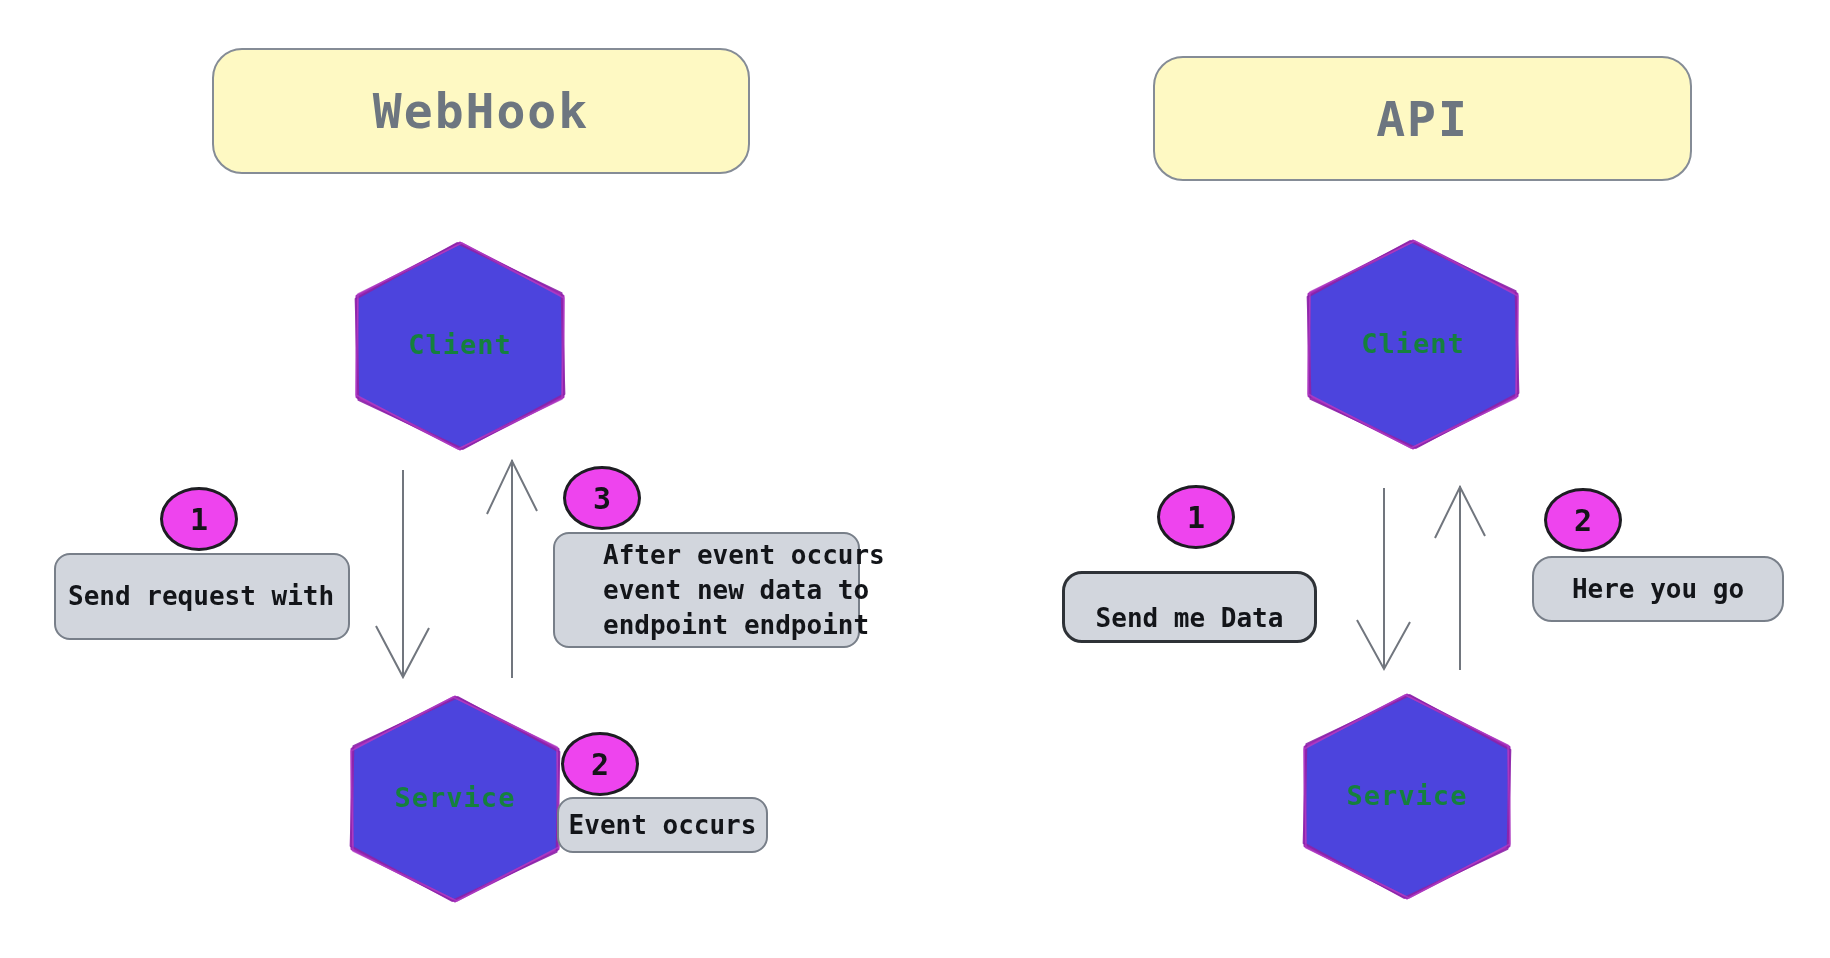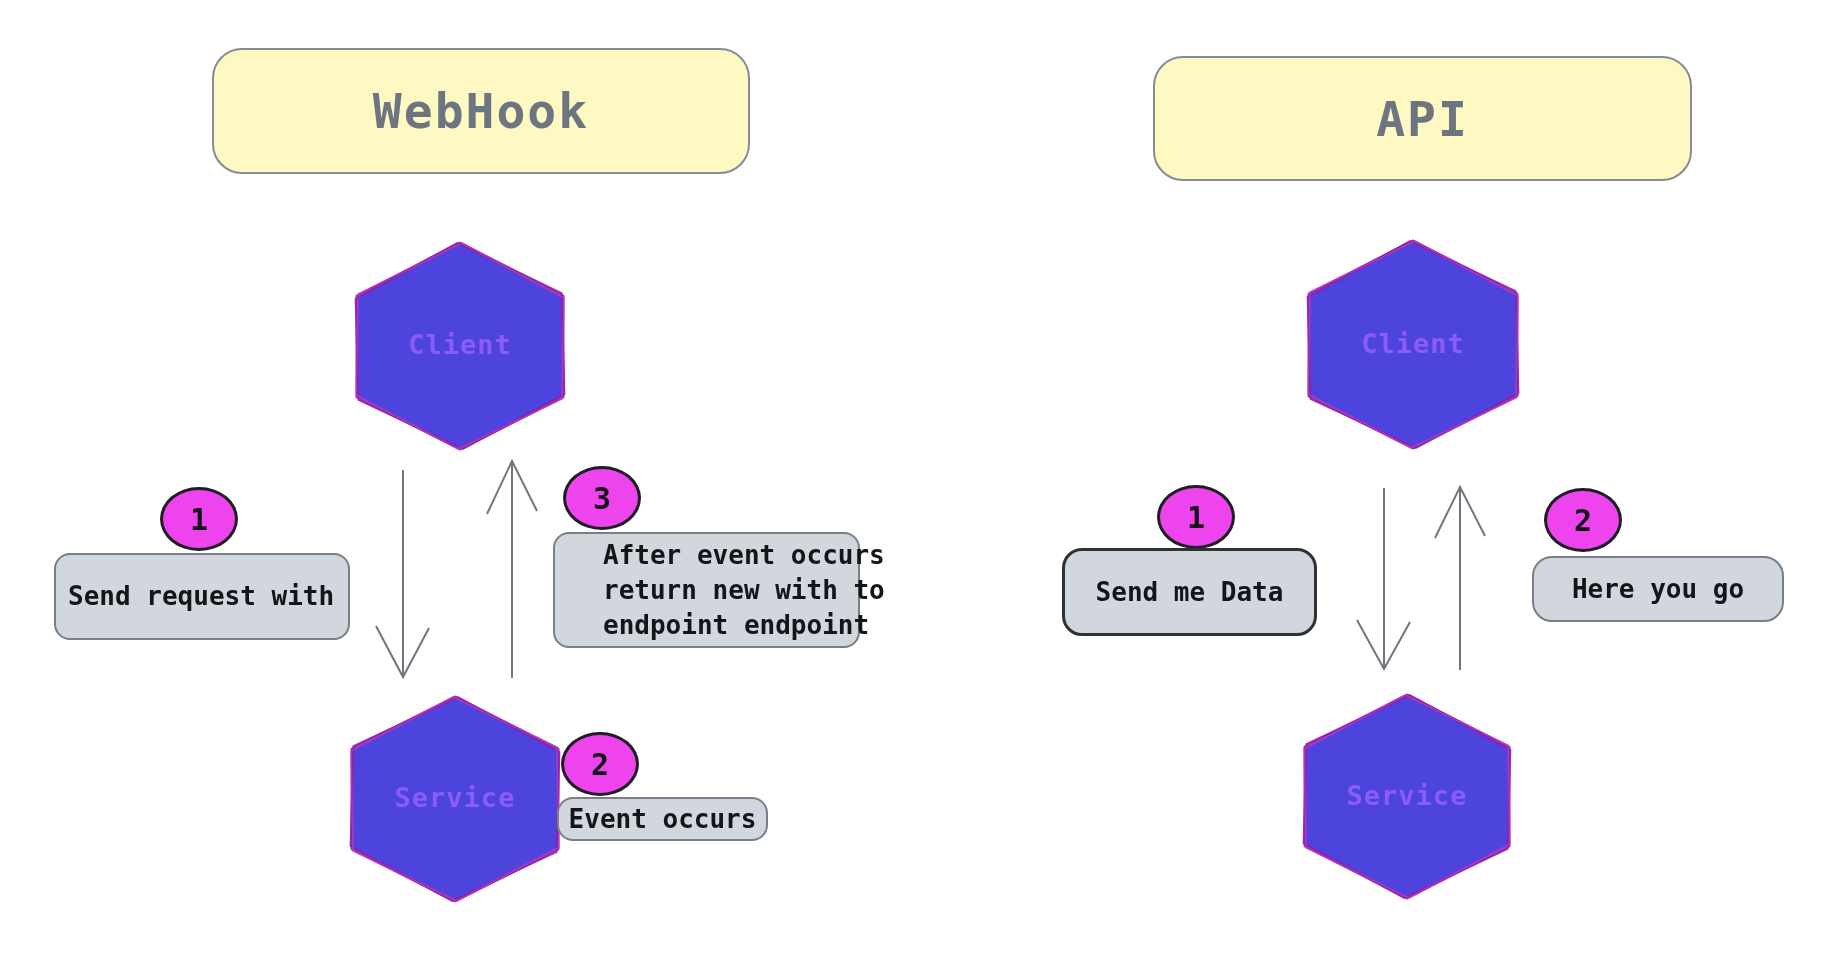--- a/index.html
+++ b/index.html
@@ -33,21 +33,21 @@
   .hex { position: absolute; }
   .hex svg { display: block; }
   .hex-label {
     position: absolute;
     left: 0; right: 0;
     top: 50%;
     transform: translateY(-54%);
     text-align: center;
     font-size: 27px;
     font-weight: bold;
-    color: #8b5cf6;
+    color: #15803d;
     letter-spacing: 1px;
   }
 
   
   .badge {
     position: absolute;
     width: 78px;
     height: 64px;
     background: #ee44ee;
     border: 3px solid #1d1d22;
@@ -122,37 +122,37 @@
     </div>
     <div class="note" style="left:54px; top:553px; width:296px; height:87px;">
       <span class="line">Send request with</span>
     </div>
 
     <div class="badge" style="left:563px; top:466px;">
       <span>3</span>
     </div>
     <div class="note" style="left:553px; top:532px; width:307px; height:116px;padding-left:48px;">
       <span class="line">After event occurs</span>
-      <span class="line">return new with to</span>
+      <span class="line">event new data to</span>
       <span class="line">endpoint endpoint</span>
     </div>
 
     <div class="hex" style="left:347px; top:694px; width:216px; height:210px;">
       <svg width="216" height="210" viewBox="0 0 216 210">
         <polygon points="108,3 211,55 211,155 108,207 5,155 5,55" fill="#4c44dd" stroke="#a42cba" stroke-width="3" stroke-linejoin="round"></polygon>
         <polygon points="108,3 211,55 211,155 108,207 5,155 5,55" fill="none" stroke="#8b22a8" stroke-width="2" stroke-linejoin="round" opacity="0.9" transform="rotate(1.6 108 105)"></polygon>
         <polygon points="108,3 211,55 211,155 108,207 5,155 5,55" fill="none" stroke="#b13ec4" stroke-width="1.5" stroke-linejoin="round" opacity="0.7" transform="rotate(-1.1 108 105)"></polygon>
       </svg>
       <span class="hex-label">Service</span>
     </div>
 
     <div class="badge" style="left:561px; top:732px;">
       <span>2</span>
     </div>
-    <div class="note center" style="left:557px; top:797px; width:211px; height:44px;">
+    <div class="note center" style="left:557px; top:797px; width:211px; height:56px;">
       <span class="line">Event occurs</span>
     </div>
 
   </section>
 
   <section>
 
     <div class="title-box" style="left:1153px; top:56px; width:535px; height:121px;text-align:center;">
       <span class="title-text">API</span>
     </div>
@@ -162,21 +162,21 @@
         <polygon points="109,3 213,56 213,158 109,210 5,158 5,56" fill="#4c44dd" stroke="#a42cba" stroke-width="3" stroke-linejoin="round"></polygon>
         <polygon points="109,3 213,56 213,158 109,210 5,158 5,56" fill="none" stroke="#8b22a8" stroke-width="2" stroke-linejoin="round" opacity="0.9" transform="rotate(-1.6 109 106)"></polygon>
         <polygon points="109,3 213,56 213,158 109,210 5,158 5,56" fill="none" stroke="#b13ec4" stroke-width="1.5" stroke-linejoin="round" opacity="0.7" transform="rotate(1.1 109 106)"></polygon>
       </svg>
       <span class="hex-label">Client</span>
     </div>
 
     <div class="badge" style="left:1157px; top:485px;">
       <span>1</span>
     </div>
-    <div class="note center dark-border" style="left:1062px; top:548px; width:255px; height:88px;">
+    <div class="note center dark-border" style="left:1062px; top:571px; width:255px; height:72px;justify-content:flex-end;">
       <span class="line">Send me Data</span>
     </div>
 
     <svg class="arrow" style="left:1349px; top:486px;" width="70" height="186" viewBox="0 0 70 186">
       <line x1="35" y1="2" x2="35" y2="182" stroke="#71767e" stroke-width="2"></line>
       <polyline points="8,134 35,183 61,136" fill="none" stroke="#71767e" stroke-width="2"></polyline>
     </svg>
 
     <svg class="arrow" style="left:1425px; top:482px;" width="70" height="190" viewBox="0 0 70 190">
       <line x1="35" y1="188" x2="35" y2="4" stroke="#71767e" stroke-width="2"></line>

